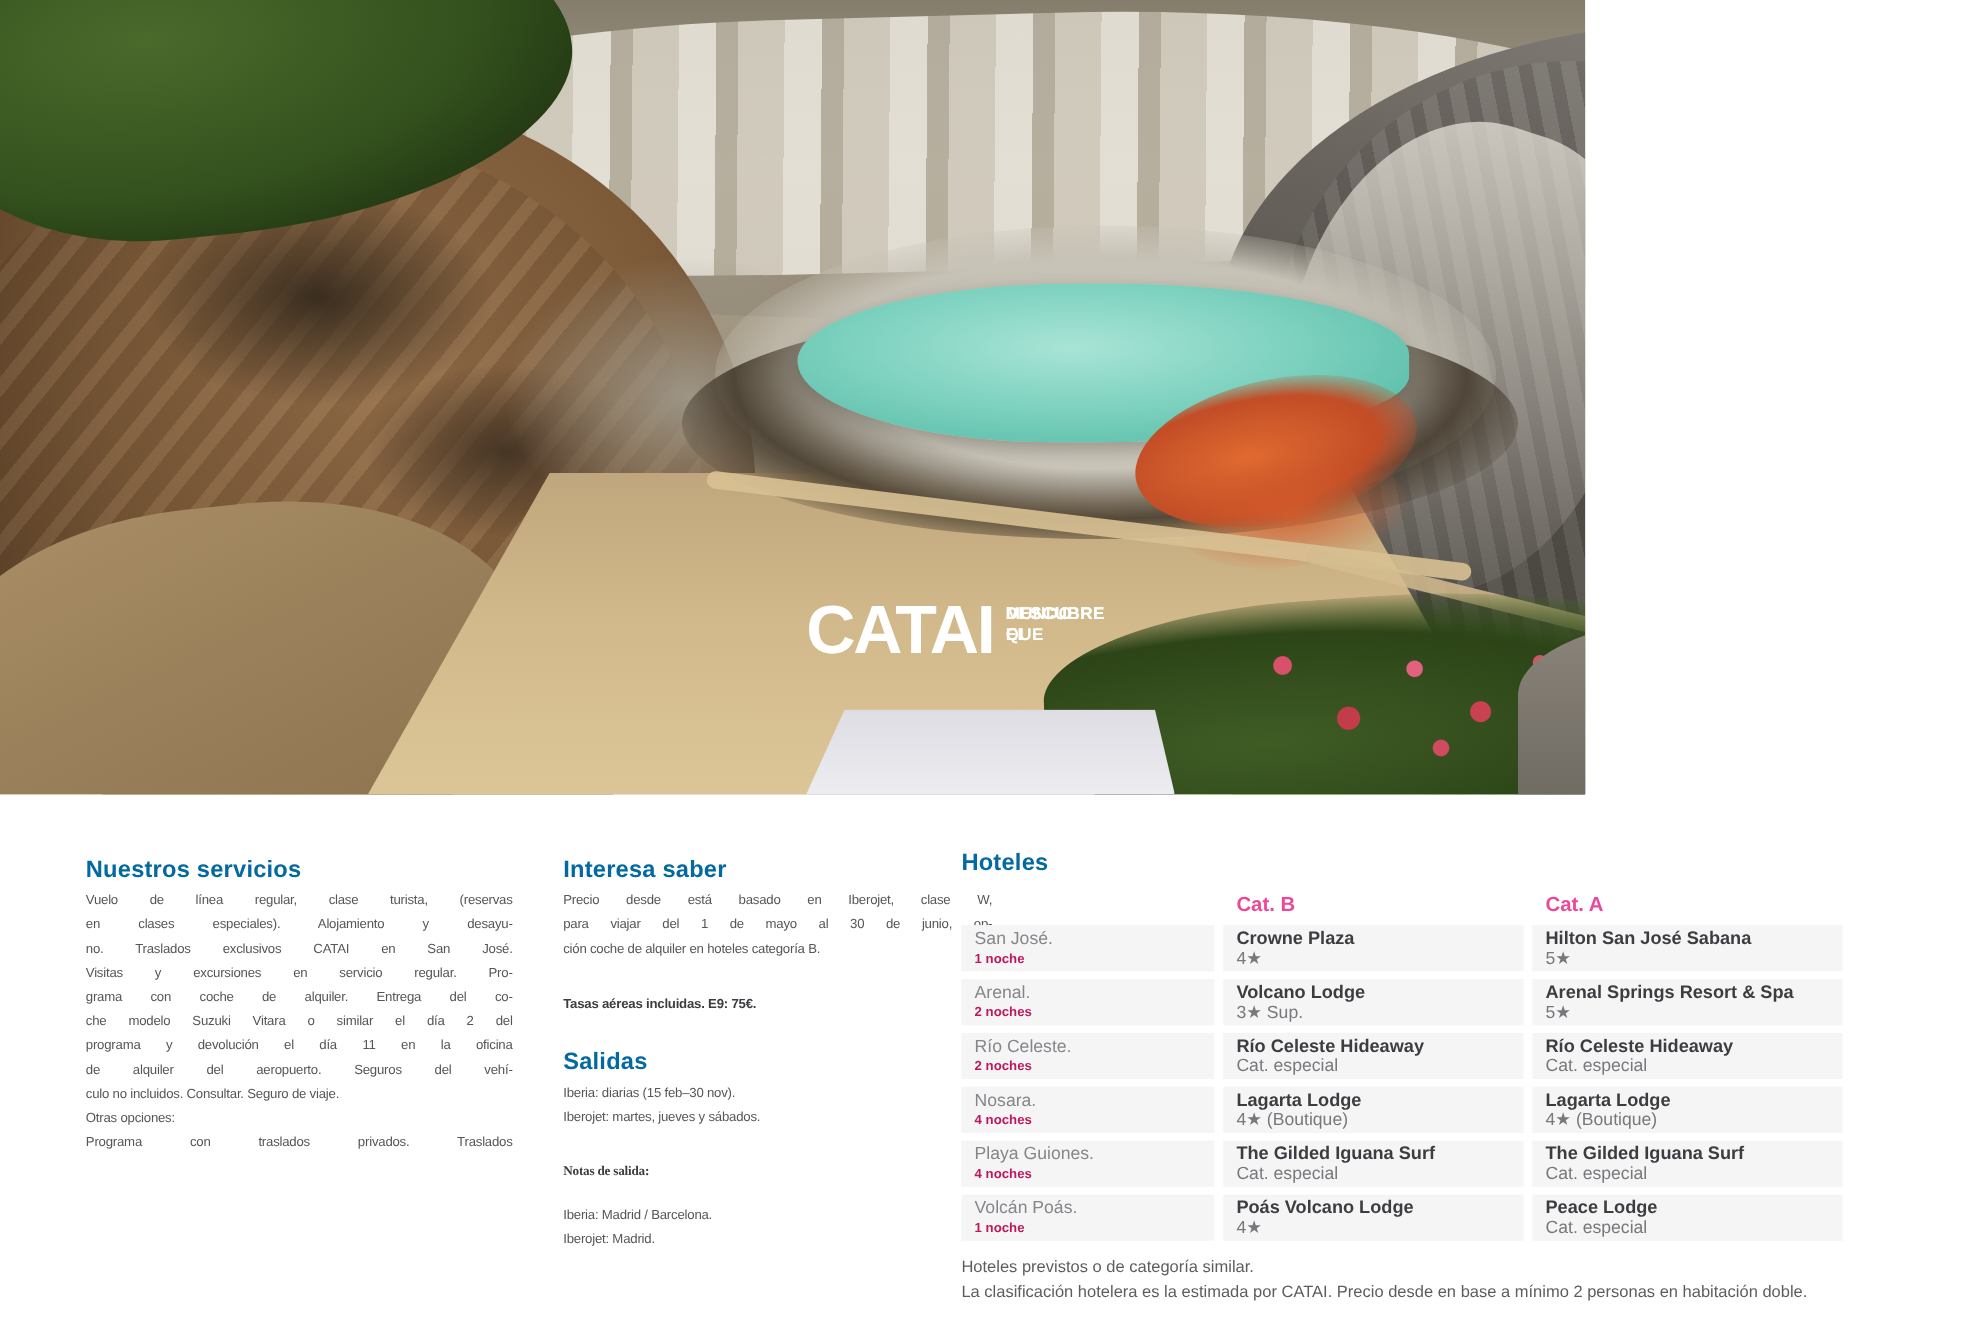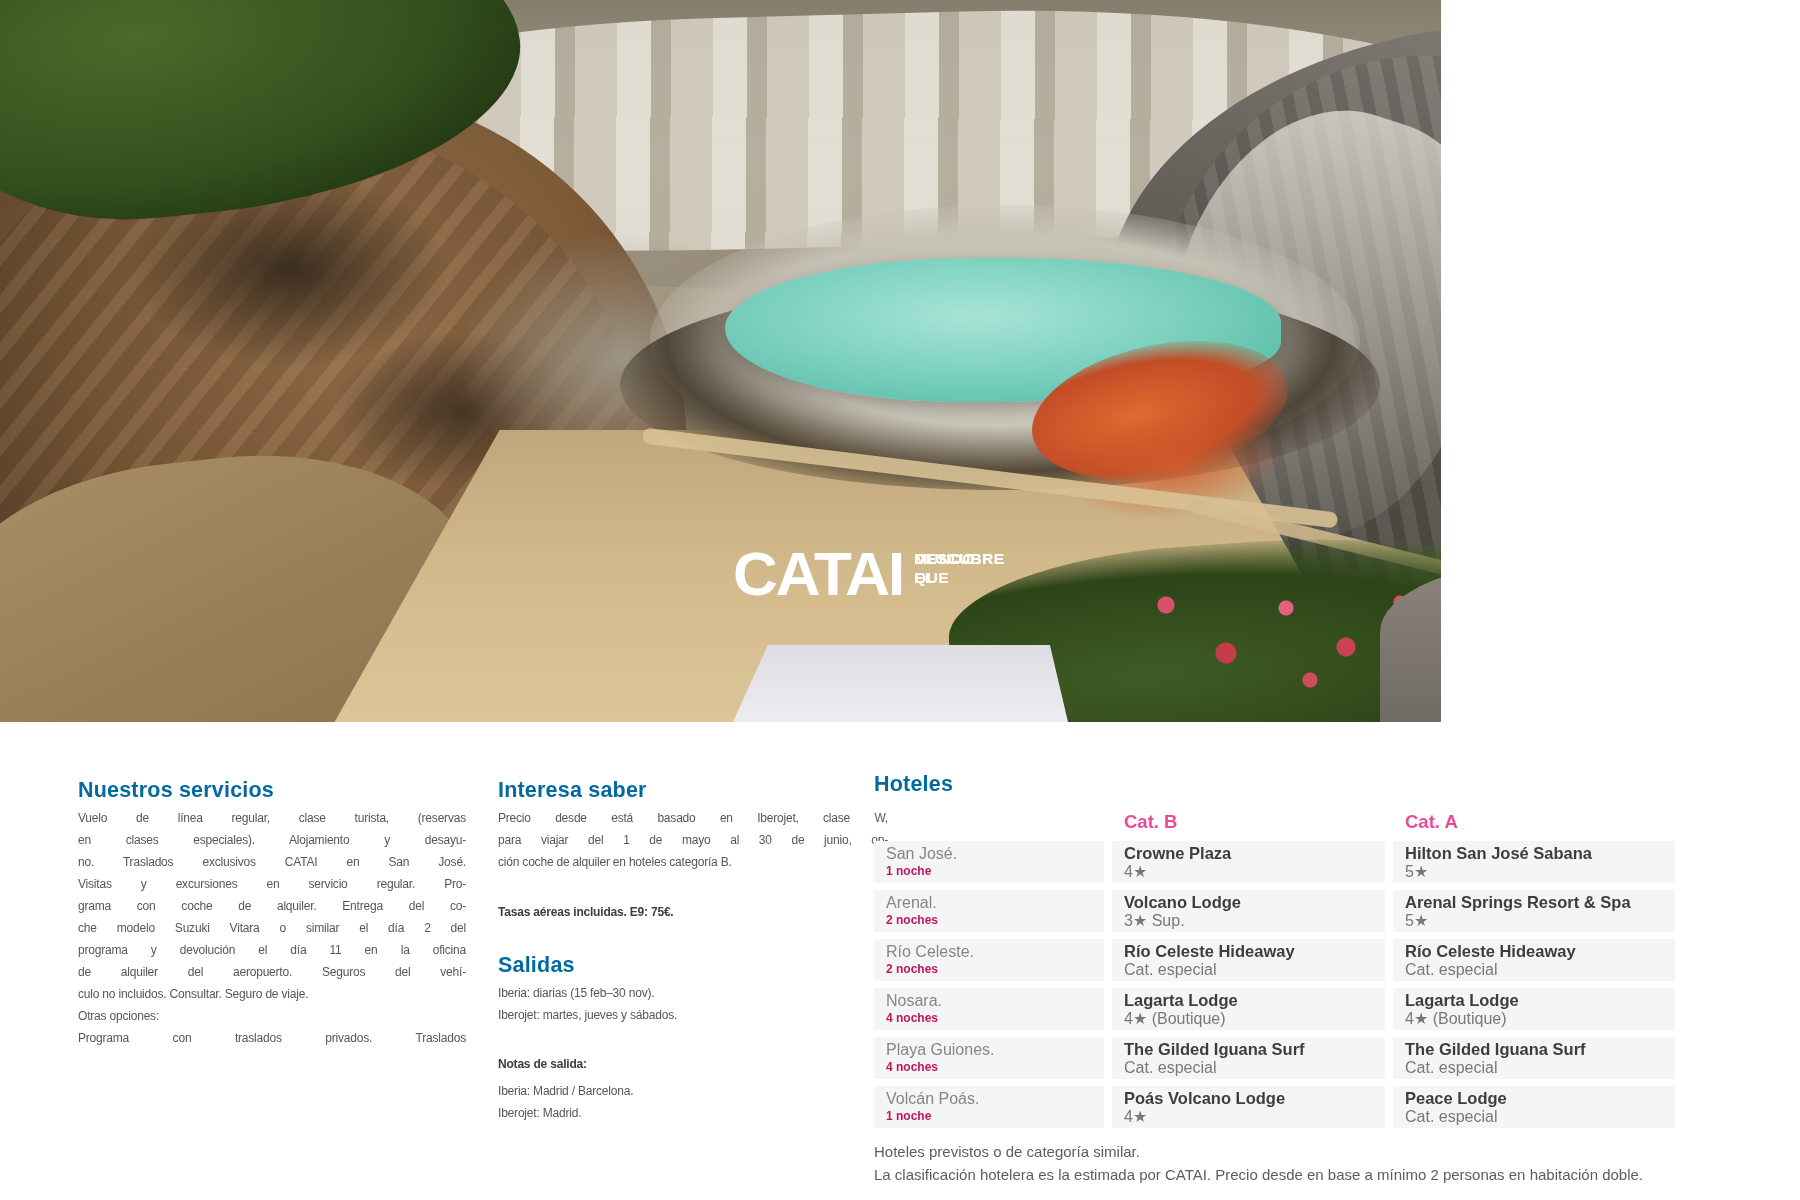--- a/index.html
+++ b/index.html
@@ -69,25 +69,25 @@
   .logo{position:absolute;left:733px;top:543px;display:flex;align-items:flex-start;}
   .logo .brand{font-size:62px;font-weight:700;letter-spacing:-2px;line-height:1;color:#fff;}
   .logo .tag{margin-left:11px;padding-top:7px;font-size:15.5px;font-weight:700;line-height:18.5px;letter-spacing:.4px;color:#fff;}
   .curl{position:absolute;left:733px;top:645px;width:335px;height:77px;background:linear-gradient(180deg,#dddde3,#ececf1);
       clip-path:polygon(10.4% 0,94.6% 0,100% 100%,0 100%);}
   
   h3.red{font-family:Liberation Sans, sans-serif;font-weight:700;font-size:21.5px;line-height:24px;color:#0369a1;margin:0 0 5px 0;letter-spacing:.2px;}
   .line{font-size:12px;line-height:22px;letter-spacing:-.2px;color:#55565a;}
   .jl{text-align:justify;text-align-last:justify;}
   .svc{position:absolute;left:78px;top:778px;width:388px;}
-  .info{position:absolute;left:498px;top:778px;width:390px;}
+  .info{position:absolute;left:512px;top:778px;width:390px;}
   .bold-dark{font-weight:700;color:#3c3d40;}
   .info .fees{margin-top:28px;}
   .info h3.sal{margin-top:30px;margin-bottom:5px;}
-  .info .notas-t{margin-top:27px;margin-bottom:5px;}
+  .info .notas-t{margin-top:27px;margin-bottom:18px;font-family:Liberation Serif, serif;}
   
   .hotels{position:absolute;left:874px;top:772px;width:801px;}
   .hgrid{display:grid;grid-template-columns:230px 273px 282px;column-gap:8px;}
   .hhead{margin-top:13px;}
   .hhead .hc{font-size:18.5px;font-weight:700;color:#ec4899;padding:2px 0 6px 12px;}
   .hrows{margin-top:2px;display:flex;flex-direction:column;gap:7px;}
   .hrow .cell{background:#f5f5f6;height:38px;padding:4px 8px 0 12px;box-sizing:content-box;}
   .l1{font-size:16px;line-height:17.5px;color:#85868a;}
   .l2{font-size:12px;line-height:17.5px;font-weight:700;color:#be185d;}
   .sub{font-size:16px;line-height:17.5px;color:#77787c;}

